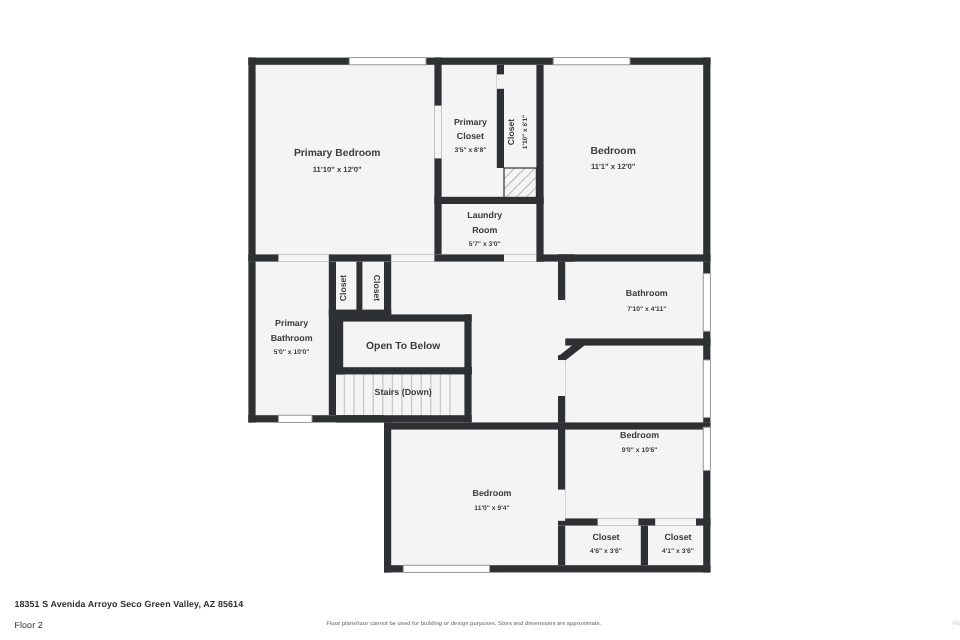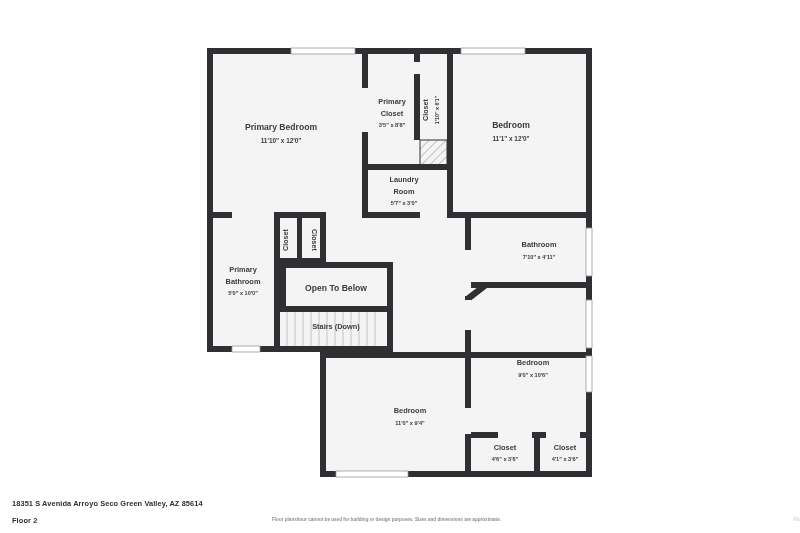--- a/index.html
+++ b/index.html
@@ -43,21 +43,21 @@
     font-weight: bold;
     letter-spacing: 0.1px;
     color: #2e2e2e;
     white-space: nowrap;
   }
   .footer-floor {
     position: absolute;
     left: 12px;
     top: 26px;
     font-size: 7.4px;
-    font-weight: bold;
+    font-weight: normal;
     letter-spacing: 0.1px;
     color: #2e2e2e;
     white-space: nowrap;
   }
   .footer-disclaimer {
     position: absolute;
     left: 272px;
     top: 517px;
     font-size: 4.6px;
     font-weight: bold;

